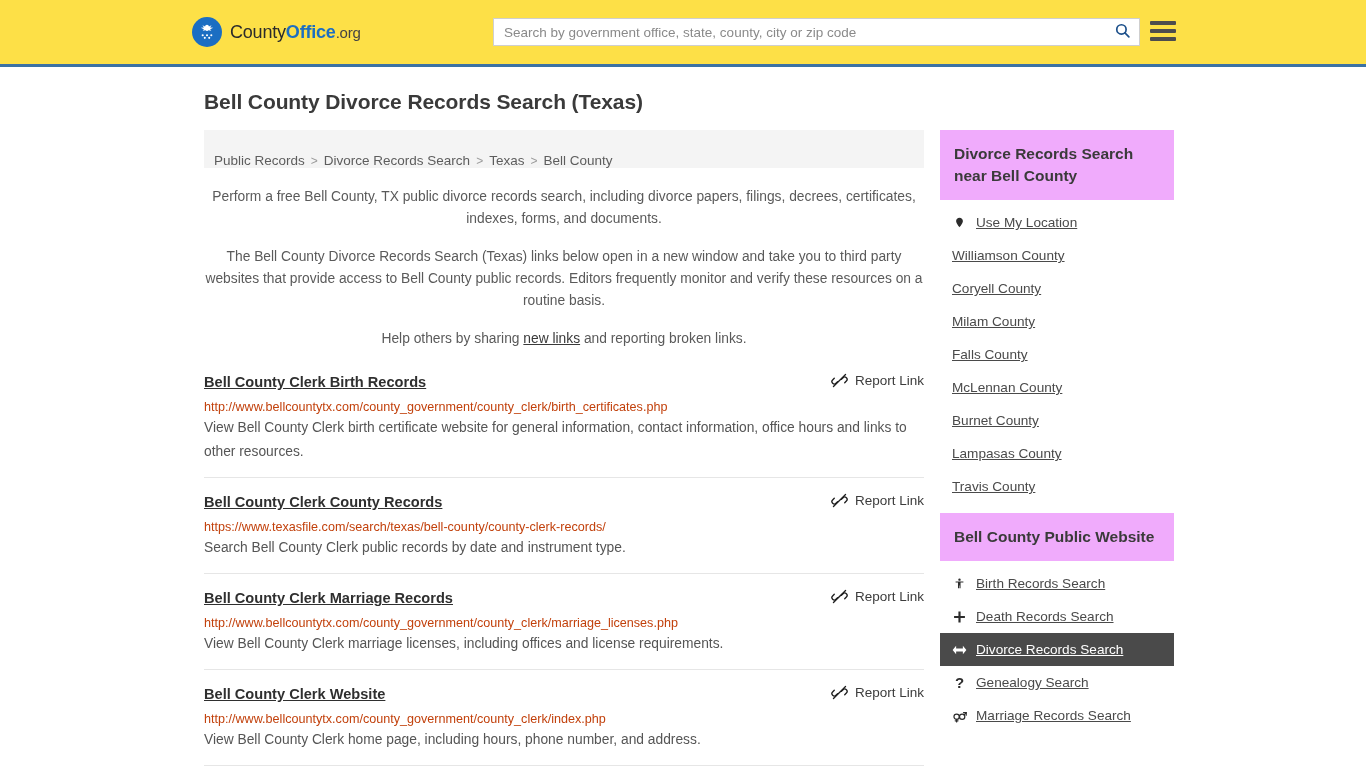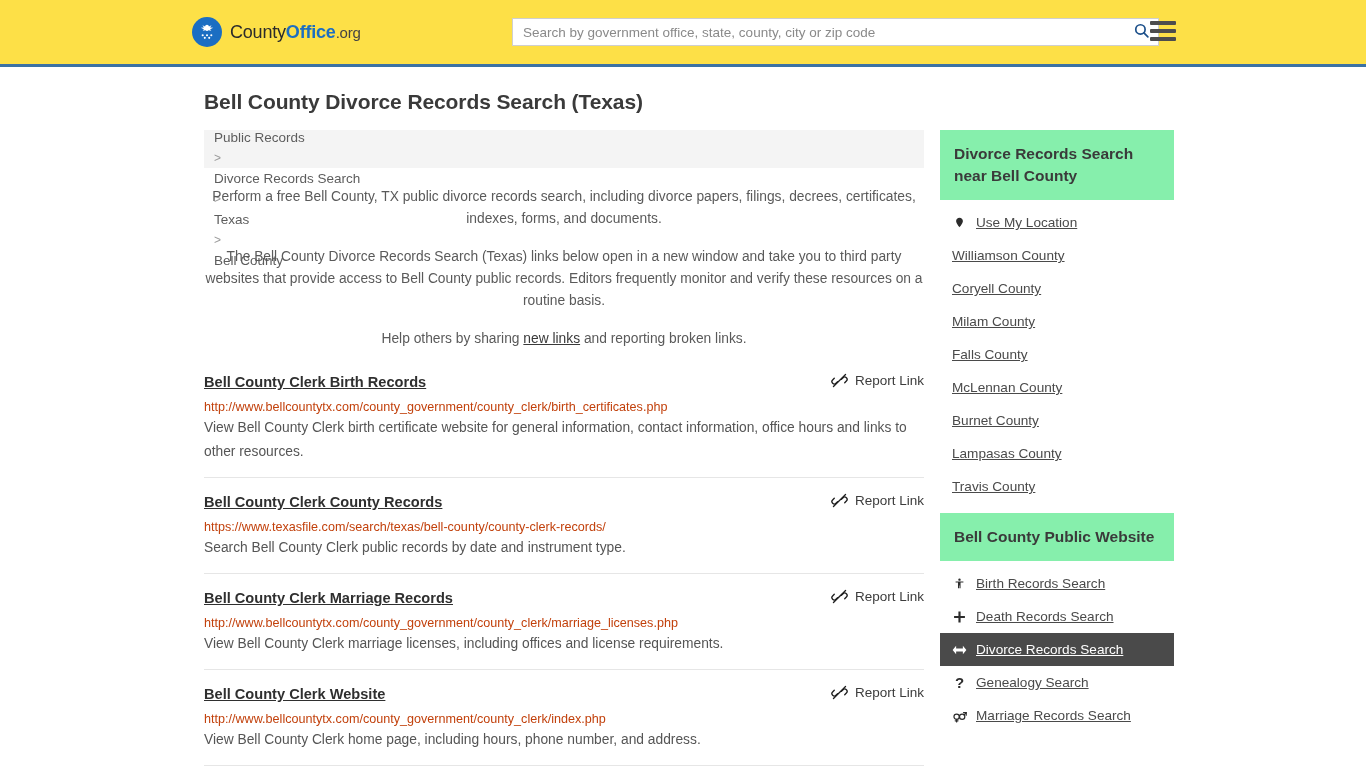--- a/index.html
+++ b/index.html
@@ -47,21 +47,21 @@
     font-size: 18px;
     letter-spacing: -0.2px;
     color: #2b2b2b;
     white-space: nowrap;
   }
   .brand-text .b-office { color: #1b6ec2; font-weight: bold; }
   .brand-text .b-org { font-size: 15px; color: #444; }
 
   .search-wrap {
     position: absolute;
-    left: 512px;
+    left: 493px;
     top: 18px;
     width: 647px;
     height: 28px;
     background: #ffffff;
     border: 1px solid #cfcfcf;
     display: flex;
     align-items: center;
   }
   .search-input {
     flex: 1;
@@ -123,25 +123,24 @@
   }
   .columns { display: flex; gap: 0; }
   .col-main { width: 720px; flex: none; }
   .col-side { width: 234px; flex: none; margin-left: 16px; }
 
   
   .breadcrumb {
     background: #f4f4f4;
     height: 38px;
     display: flex;
-    align-items: flex-start;
+    align-items: flex-end;
     padding: 0 10px;
     font-size: 13.5px;
     gap: 6px;
-    flex-direction: column;
   }
   .breadcrumb a {
     color: #5d5d5d;
     text-decoration: none;
     cursor: pointer;
   }
   .crumb-sep { color: #9b9b9b; font-size: 12px; }
 
   
   .intro p {
@@ -206,21 +205,21 @@
   .result-desc {
     font-size: 13.8px;
     line-height: 24px;
     color: #555555;
     margin-top: 2px;
   }
 
   
   .side-card { margin-bottom: 10px; }
   .side-card-head {
-    background: #86efac;
+    background: #f0abfc;
     padding: 13px 14px;
     font-size: 15.5px;
     font-weight: bold;
     color: #3a3a3a;
     line-height: 22px;
   }
   .side-list { padding-top: 6px; }
   .side-item {
     display: flex;
     align-items: center;

